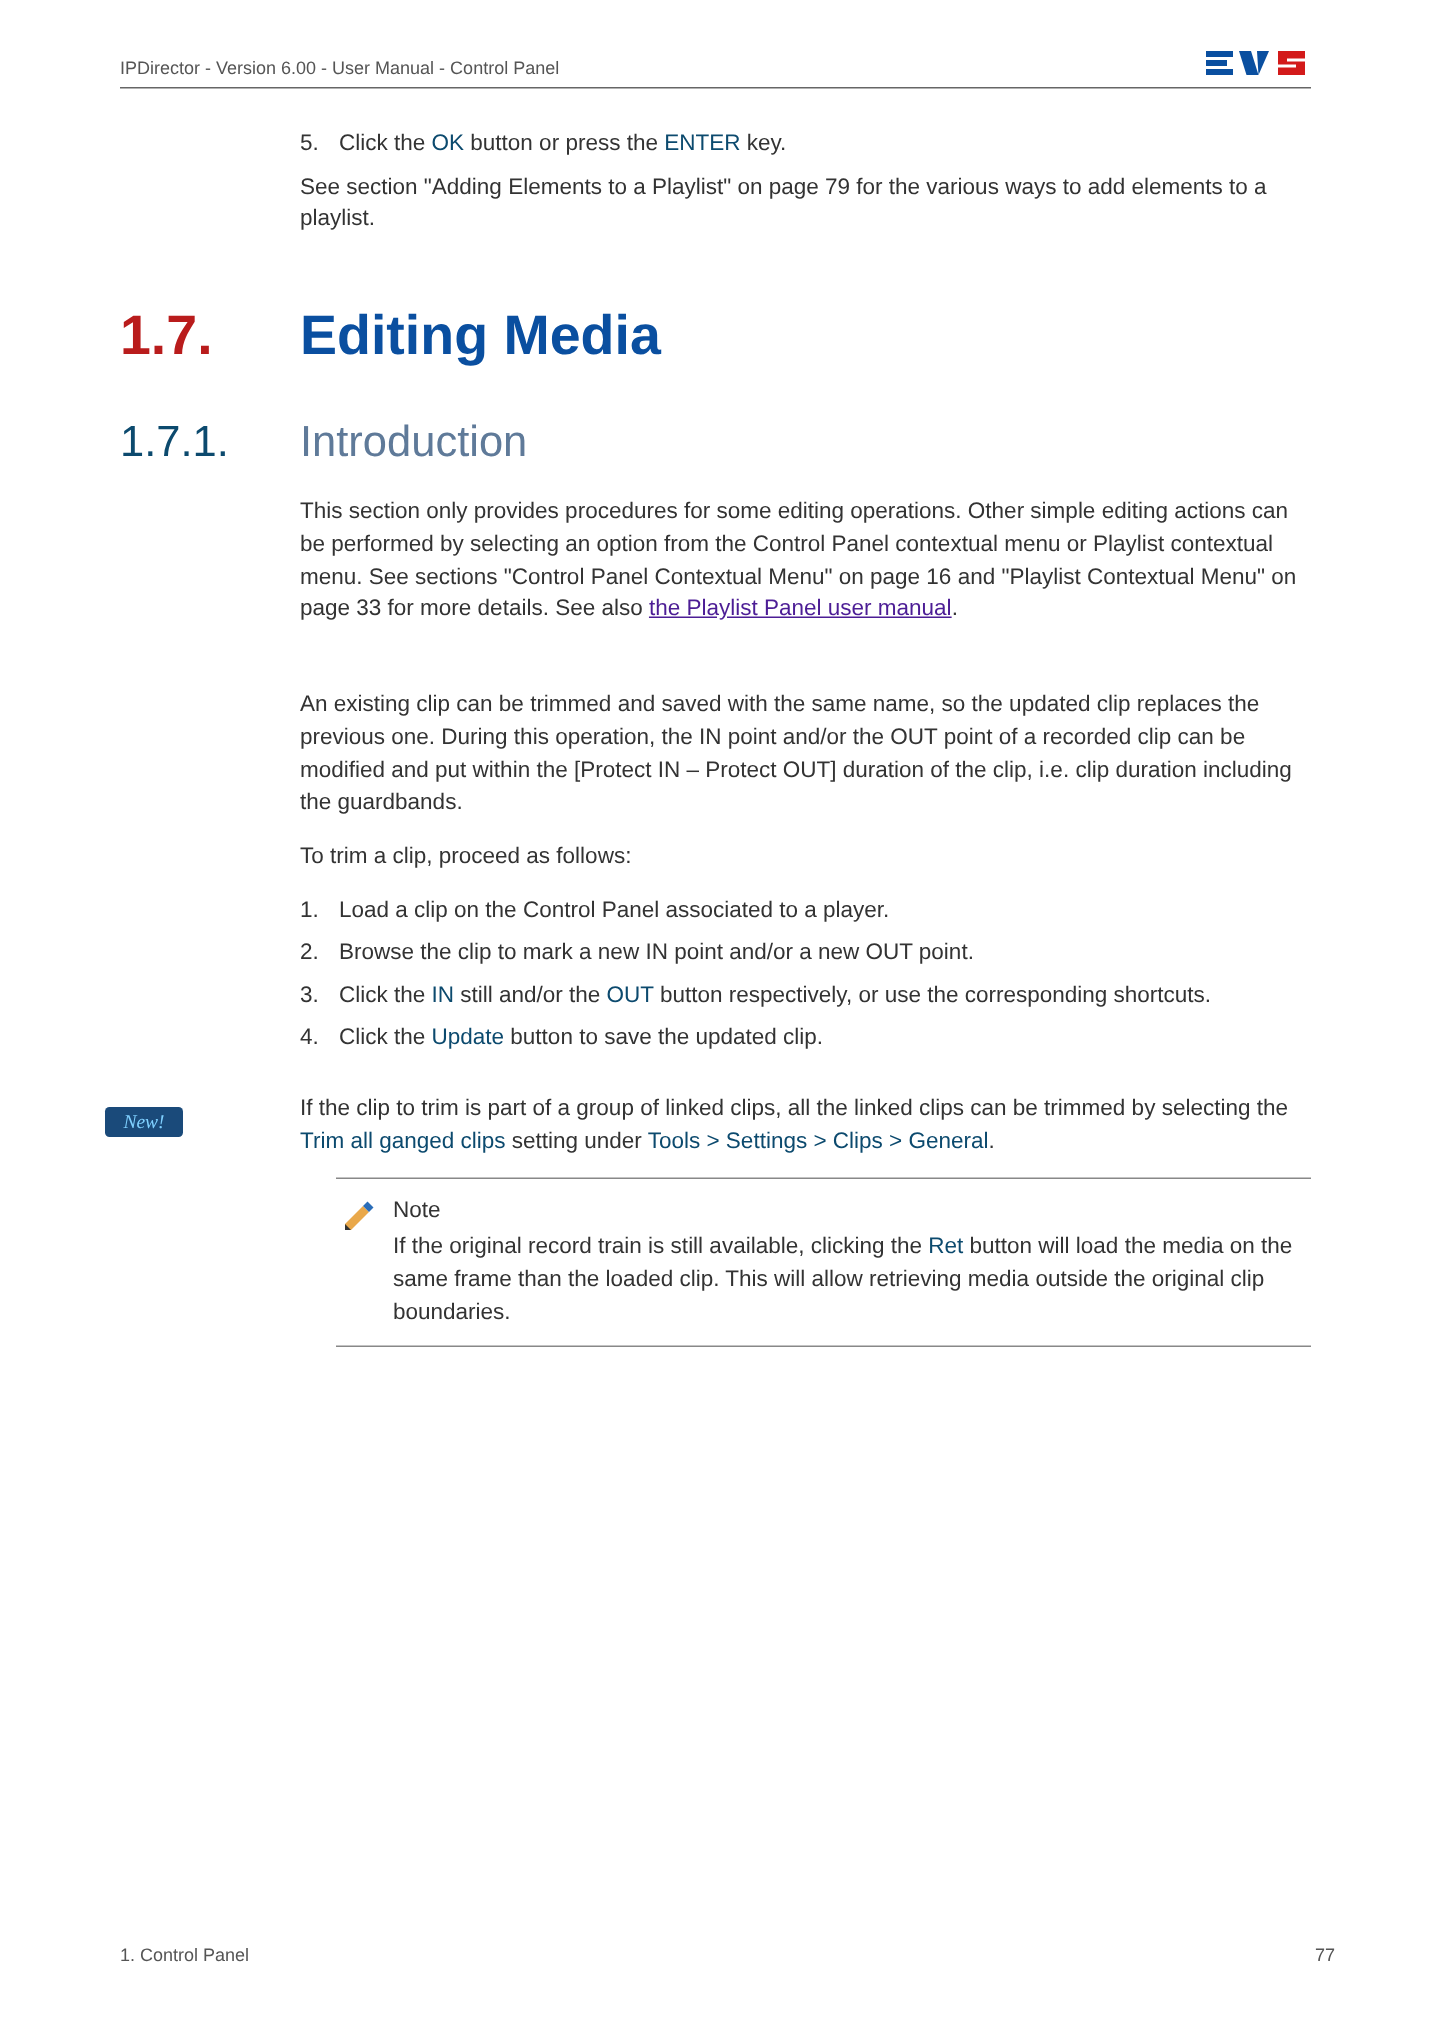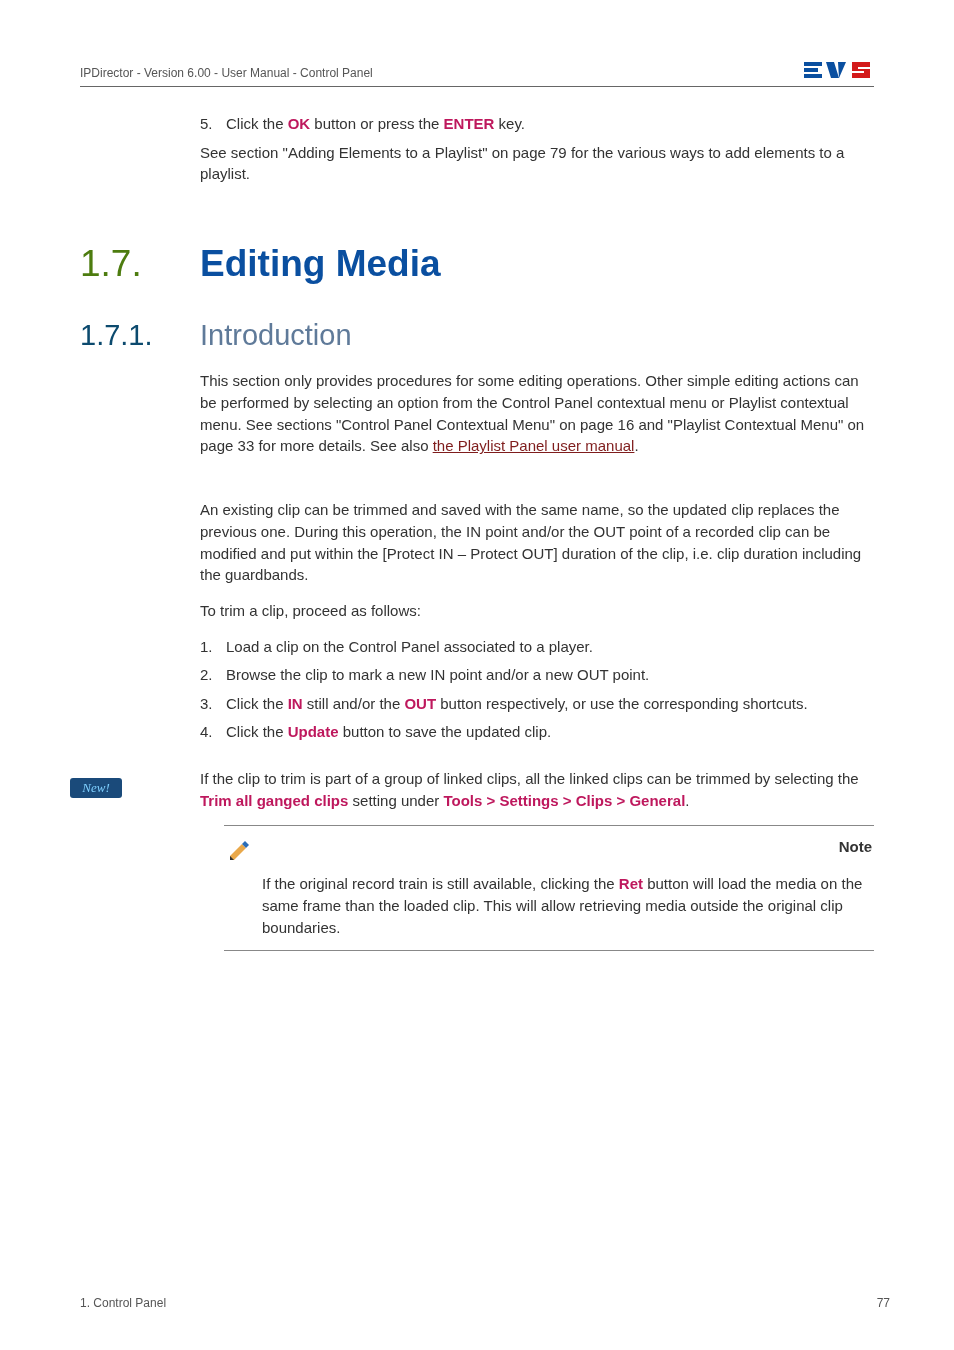--- a/index.html
+++ b/index.html
@@ -1,40 +1,40 @@
 <!DOCTYPE html>
 <html><head>
 <meta charset="utf-8">
 <style>
   * { box-sizing: border-box; margin: 0; padding: 0; }
   html, body { width: 954px; height: 1350px; background: #fff; font-family: Arial, Helvetica, sans-serif; color: #333; }
-  .page { position: relative; width: 954px; height: 1350px; padding: 60px 80px 0 80px; }
+  .page { position: relative; width: 954px; height: 1350px; padding: 32px 80px 0 80px; }
   .header-bar { display: flex; justify-content: space-between; align-items: flex-end; border-bottom: 1px solid #666; padding-bottom: 6px; margin-bottom: 26px; }
   .header-left { font-size: 12px; color: #555; }
   .logo { display: flex; align-items: center; gap: 0; }
   .logo-svg { width: 70px; height: 20px; }
   .content { padding-left: 120px; }
   .para { font-size: 15px; line-height: 1.45; margin-bottom: 14px; color: #333; }
   .list-item { font-size: 15px; line-height: 1.5; margin-bottom: 6px; display: flex; }
   .list-item .num { width: 26px; flex-shrink: 0; }
   .list-item .txt { flex: 1; }
   .h1-row { display: flex; align-items: baseline; margin-top: 46px; margin-bottom: 34px; }
-  .h1-num { color: #4d7c0f; font-size: 37px; font-weight: 400; width: 120px; margin-top: 12px; }
+  .h1-num { color: #b91c1c; font-size: 37px; font-weight: 700; width: 120px; }
   .h1-txt { color: #0a4fa0; font-size: 37px; font-weight: 700; }
   .h2-row { display: flex; align-items: baseline; margin-top: 10px; margin-bottom: 18px; }
   .h2-num { color: #0c4a6e; font-size: 29px; font-weight: 400; width: 120px; }
   .h2-txt { color: #5f7a99; font-size: 29px; font-weight: 400; }
-  .link { color: #7f1d1d; }
+  .link { color: #4c1d95; }
   .new-badge { position: absolute; left: 68px; width: 56px; display: flex; align-items: center; justify-content: center; }
   .note-block { border-top: 1px solid #888; border-bottom: 1px solid #888; padding: 10px 2px 12px 2px; margin-top: 6px; display: flex; gap: 8px; }
   .note-icon-wrap { width: 28px; flex-shrink: 0; padding-top: 2px; }
   .note-body { flex: 1; font-size: 15px; line-height: 1.45; }
-  .note-title { font-weight: 700; margin-bottom: 15px; text-align: right; }
+  .note-title { font-weight: 400; margin-bottom: 2px; }
   .footer { position: absolute; bottom: 40px; left: 80px; right: 64px; display: flex; justify-content: space-between; font-size: 12px; color: #555; border-top: 0; }
-  b { font-weight: 700; color: #be185d; }
+  b { font-weight: 400; color: #0c4a6e; }
   .section-gap { height: 28px; }
 </style>
 </head>
 <body>
 
 <div class="page">
 
   <div class="header-bar">
     <div class="header-left">IPDirector - Version 6.00 - User Manual - Control Panel</div>
     <div class="logo">

